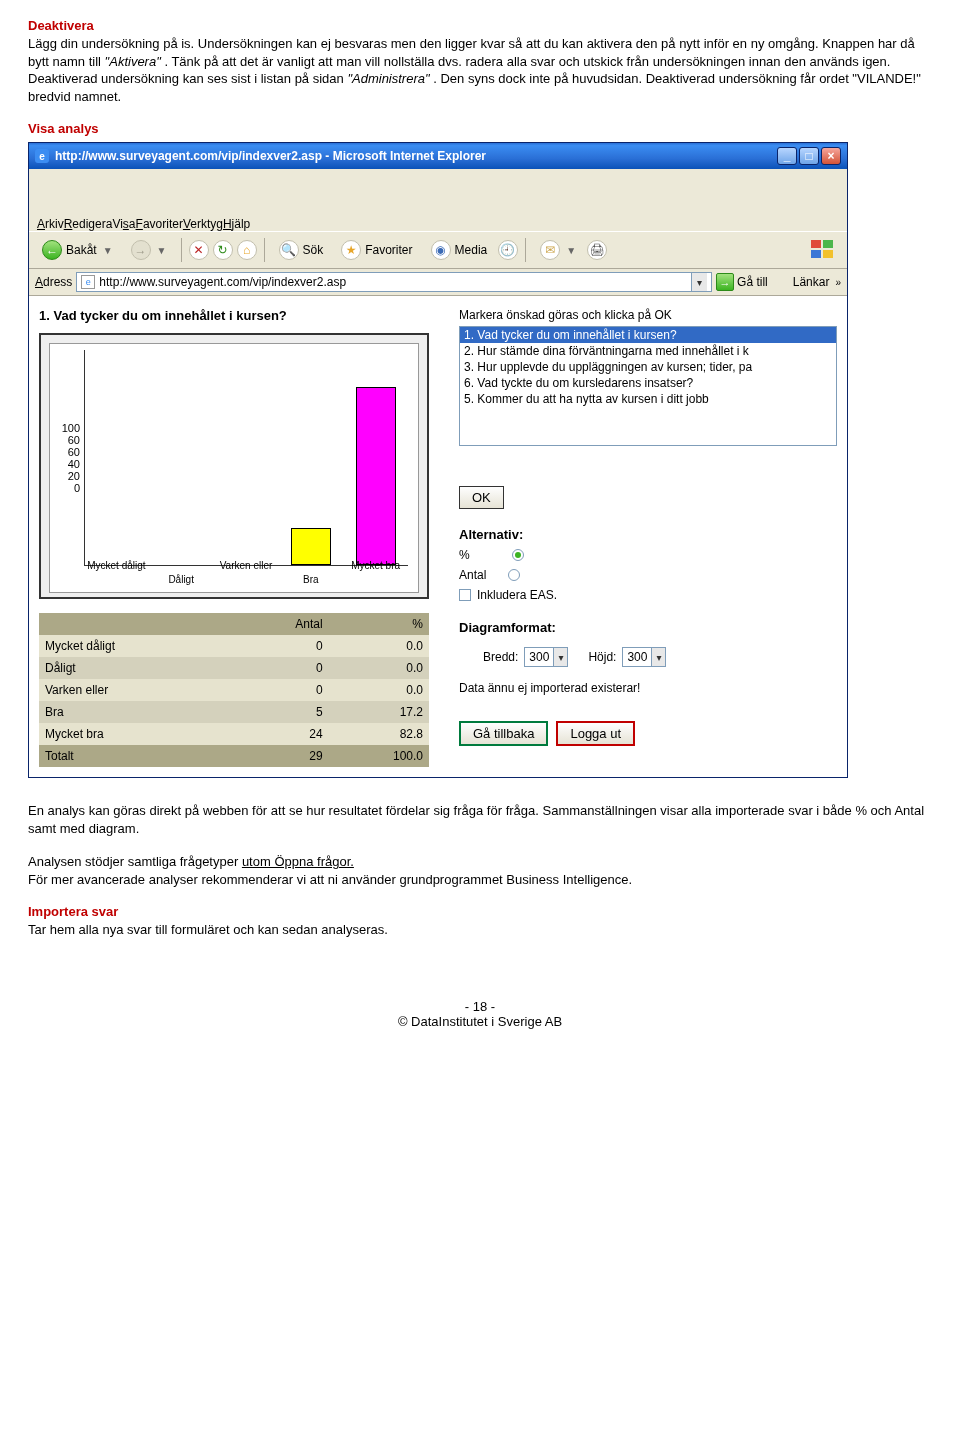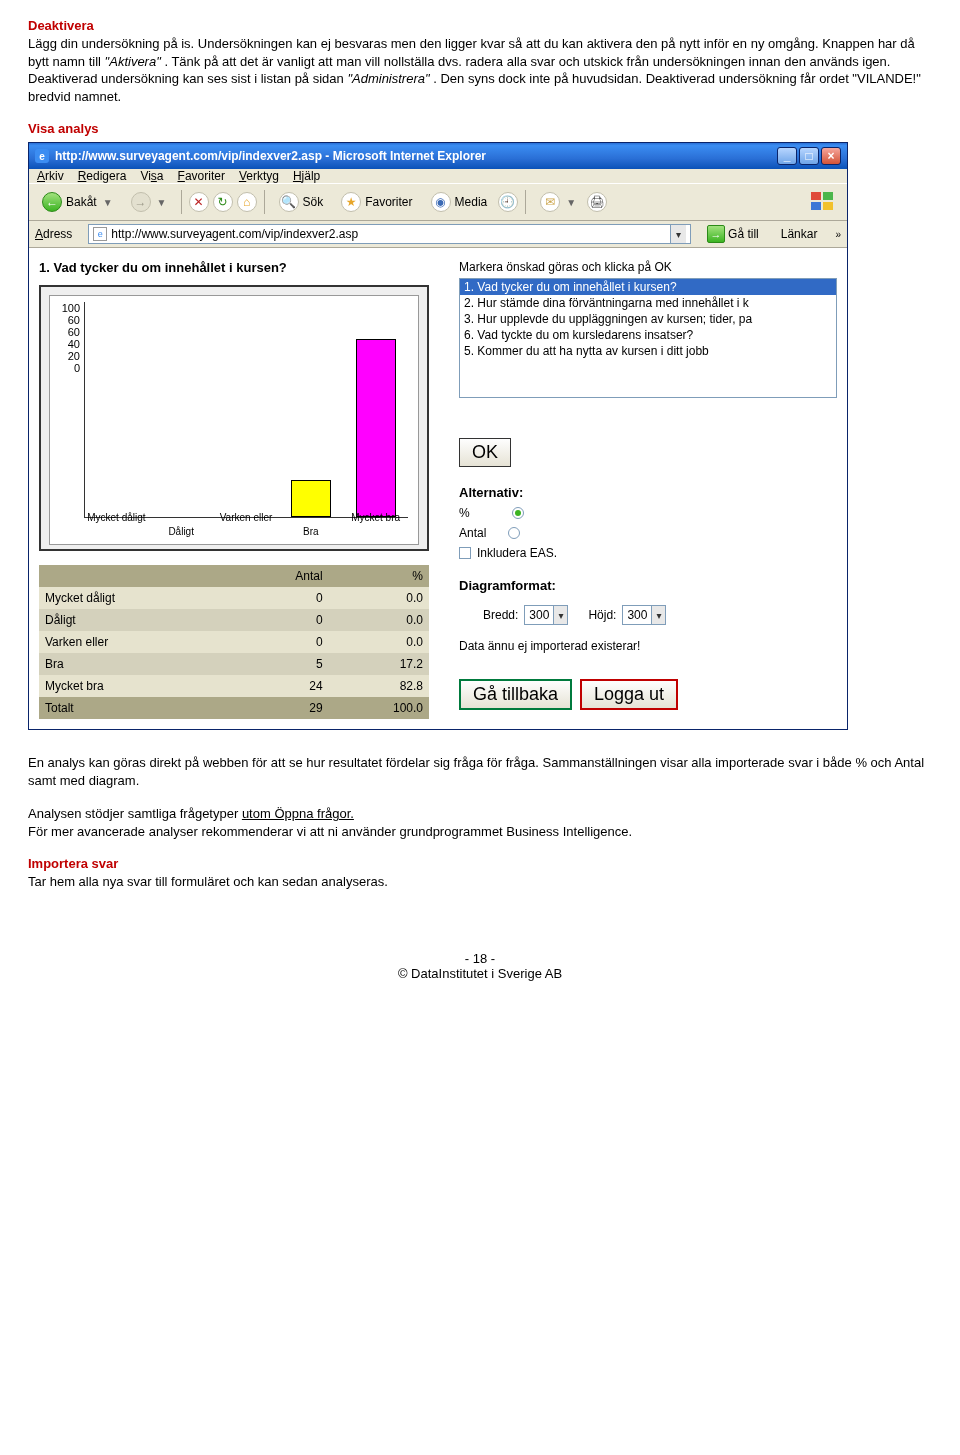--- a/index.html
+++ b/index.html
@@ -47,22 +47,22 @@
     border-radius: 3px;
     display: flex; align-items: center; justify-content: center;
     font-size: 12px; font-weight: bold; color: #fff;
   }
   .winbtn.close { background: linear-gradient(#f6a69c,#d35337); }
 
   .menubar {
     background: #ece9d8;
     padding: 0 8px;
     display: flex;
-    gap: 14px;
     font-size: 12px;
+    margin-top: 48px;
   }
   .menubar span u { text-decoration: underline; }
 
   .toolbar {
     background: #ece9d8;
     padding: 4px 6px;
     border-top: 1px solid #fff;
     border-bottom: 1px solid #aca899;
     display: flex;
     align-items: center;
@@ -93,41 +93,41 @@
   .tb-icon.mail { background:#fff; border:1px solid #c2bfad; color:#cca64d;}
   .tb-icon.print { background:#fff; border:1px solid #c2bfad; color:#444;}
   .tb-sep { width:1px; height:24px; background:#aca899; margin:0 3px; }
   .tb-drop { font-size:10px; color:#666; margin-left:2px;}
   .winflag { width:36px; height:28px; display:flex; align-items:center; justify-content:center; margin-left:auto; }
 
   .addressbar {
     background:#ece9d8;
     padding:3px 6px;
     border-bottom:1px solid #aca899;
-    display:flex; align-items:center; gap:16px; font-size:12px;
+    display:flex; align-items:center; gap:4px; font-size:12px;
   }
   .addr-input { background:#fff; border:1px solid #7f9db9; height:20px; flex:1; display:flex; align-items:center; padding:0 4px; gap:4px; }
   .addr-drop { width:16px; background:#e8e8e8; border-left:1px solid #7f9db9; height:100%; display:flex;align-items:center;justify-content:center; font-size:10px;color:#333;}
   .go-btn { display:flex;align-items:center;gap:3px; }
   .go-icon { width:18px;height:18px;border-radius:2px;background:linear-gradient(#a2e27e,#3cb422);border:1px solid #2c8a18;color:#fff;display:flex;align-items:center;justify-content:center;font-size:11px;}
 
   .page {
     background:#fff;
     padding: 12px 10px 10px 10px;
     display:flex;
   }
   .left-col { width: 410px; }
   .right-col { flex:1; padding-left: 10px; }
 
   .question-title { font-weight:bold; font-size:13px; margin-bottom:10px;}
 
   
   .chart-box { border:2px solid #333; background:#efefef; padding:8px 8px 4px 8px; width:390px; }
   .chart-inner { background:#fff; border:1px solid #999; position:relative; height:250px; display:flex;}
-  .y-axis { width:34px; display:flex; flex-direction:column; justify-content:flex-start; align-items:flex-end; padding:6px 4px 26px 0; font-size:11px;}
+  .y-axis { width:34px; display:flex; flex-direction:column; justify-content:center; align-items:flex-end; padding:6px 4px 26px 0; font-size:11px;}
   .plot { flex:1; position:relative; border-left:1px solid #333; border-bottom:1px solid #333; margin:6px 10px 26px 0;}
   .plot .bar { position:absolute; bottom:0; width:40px; }
   .x-labels { position:absolute; bottom:4px; left:34px; right:10px; height:26px; font-size:10px;}
   .xl { position:absolute; text-align:center; width:60px; }
 
   .data-table { width:390px; border-collapse:collapse; margin-top:14px; font-size:12px;}
   .data-table th, .data-table td { padding:4px 6px; }
   .data-table thead th { background:#aca887; text-align:right; font-weight:normal;}
   .data-table thead th:first-child { text-align:left;}
   .data-table tbody td { text-align:right; }
@@ -138,21 +138,21 @@
 
   .right-col .instr { font-size:12px; margin-bottom:4px;}
   .qlist { border:1px solid #7f9db9; font-size:12px; height:120px; overflow:hidden;}
   .qlist .item { padding:1px 4px; white-space:nowrap; overflow:hidden; }
   .qlist .item.selected { background:#316ac5; color:#fff; }
 
   .ok-btn, .back-btn, .logout-btn {
     background:linear-gradient(#fefefe,#e6e3d5);
     border:1px solid #333;
     padding:3px 12px;
-    font-size:18px;
+    font-size:13px;
     font-family:inherit;
   }
   .subhead { font-weight:bold; margin-top:18px; font-size:13px;}
   .opt-row { display:flex; align-items:center; gap:6px; font-size:12px; margin:6px 0;}
   .radio-dot { width:12px;height:12px;border:1px solid #7f9db9;border-radius:50%;display:inline-flex;align-items:center;justify-content:center;background:#fff;}
   .radio-dot.checked::after{content:"";width:6px;height:6px;border-radius:50%;background:#3cb422;}
   .chk-box { width:12px;height:12px;border:1px solid #7f9db9;background:#fff;display:inline-block;}
 
   .select-sm { border:1px solid #7f9db9; background:#fff; display:inline-flex; align-items:center; height:20px; font-size:12px;}
   .select-sm .val{ padding:0 4px;}
@@ -251,21 +251,21 @@
     <div class="addr-input">
       <span style="width:14px;height:14px;background:#fff;border:1px solid #999;display:inline-flex;align-items:center;justify-content:center;font-size:9px;color:#3b8df2;">e</span>
       <span>http://www.surveyagent.com/vip/indexver2.asp</span>
       <span style="flex:1"></span>
       <span class="addr-drop">▾</span>
     </div>
     <div class="go-btn">
       <span class="go-icon">→</span>
       <span>Gå till</span>
     </div>
-    <span style="margin-left:6px;text-align:center;">Länkar</span>
+    <span style="margin-left:21px;text-align:center;">Länkar</span>
     <span style="font-size:10px;margin-left:2px;">»</span>
   </div>
 
   <div class="page">
     <div class="left-col">
       <div class="question-title">1. Vad tycker du om innehållet i kursen?</div>
 
       <div class="chart-box">
         <div class="chart-inner">
           <div class="y-axis" id="y-axis">

